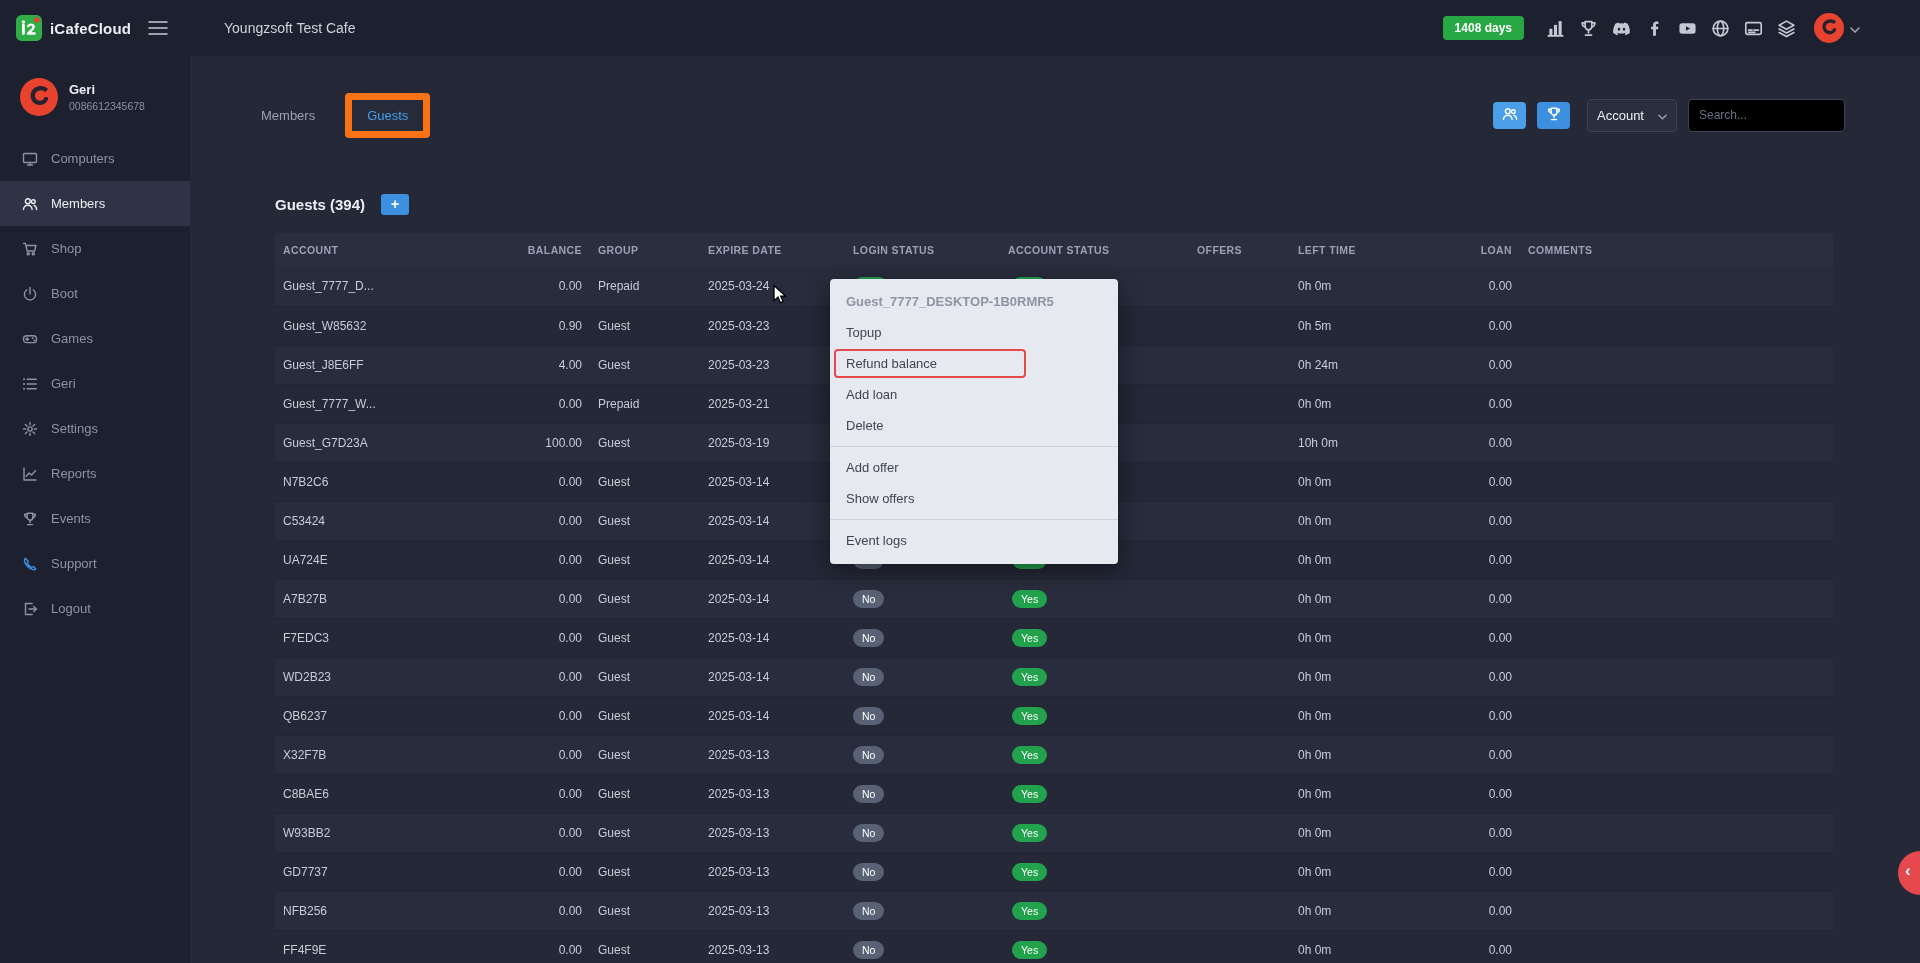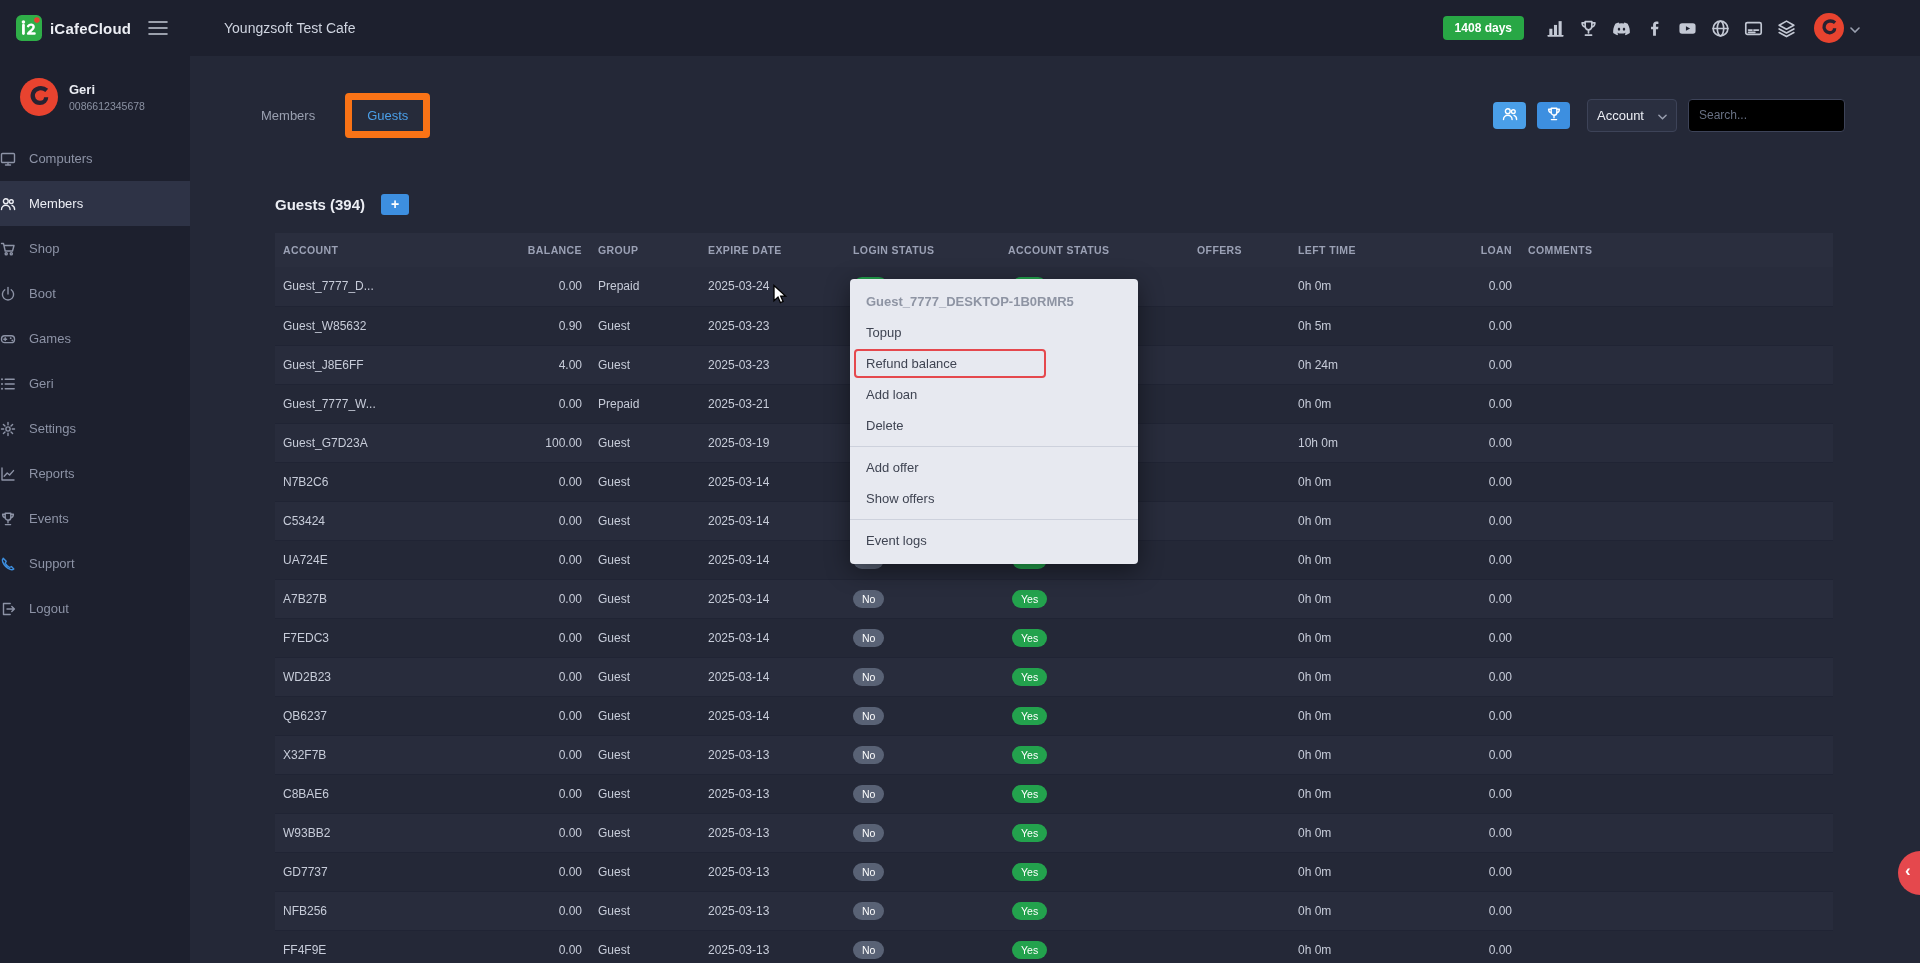--- a/index.html
+++ b/index.html
@@ -27,21 +27,21 @@
   .top-icon { width:19px; height:19px; color:#c3c8d4; display:flex; align-items:center; cursor:pointer; }
   .top-icon svg { width:19px; height:19px; }
   .avatar-wrap { display:flex; align-items:center; gap:6px; cursor:pointer; }
   .avatar-wrap .avatar svg { width:30px; height:30px; display:block; }
   
   .sidebar { position:absolute; top:56px; left:0; bottom:0; width:190px; background:#1d202e; z-index:4; }
   .side-user { display:flex; align-items:center; gap:11px; padding:22px 0 20px 20px; }
   .side-user .avatar svg { width:38px; height:38px; display:block; }
   .su-name { color:#eceef4; font-size:13px; font-weight:bold; }
   .su-id { color:#8b92a3; font-size:10.5px; margin-top:3px; }
-  .side-item { height:45px; display:flex; align-items:center; gap:13px; 
+  .side-item { height:45px; display:flex; align-items:center; gap:13px; padding-left:22px;
     color:#8d93a6; font-size:13px; cursor:pointer; }
   .side-item.active { background:#2e3346; color:#eceef4; }
   .si-icon { width:16px; height:16px; display:flex; align-items:center; }
   .si-icon svg { width:16px; height:16px; }
   .si-icon.blue { color:#3d8fe0; }
   
   .main { position:absolute; top:56px; left:190px; right:0; bottom:0; background:#242837; overflow:hidden; }
   .toolbar { margin:42px 75px 0 55px; display:flex; align-items:center; height:34px; }
   .tabs { display:flex; align-items:center; gap:14px; }
   .tab { padding:8px 15px; font-size:13px; color:#9aa0b0; cursor:pointer; border:1px solid transparent; }
@@ -69,21 +69,21 @@
   tbody tr:nth-child(even) td { background:#242837; }
   .align-right { text-align:right; }
   .pad-lg { padding-left:48px; }
   .col-status { padding-left:12px; }
   .badge { display:inline-block; padding:3px 9px; min-width:18px; text-align:center;
     border-radius:10px; font-size:10.5px; color:#fff; }
   .badge.no { background:#596275; }
   .badge.yes { background:#23a24d; }
   
   .context-menu { position:absolute; left:830px; top:279px; width:288px; background:#e7e9f0;
-    border-radius:4px; box-shadow:0 6px 24px rgba(0,0,0,.45); padding:6px 0 8px; z-index:10;margin-left:20px; }
+    border-radius:4px; box-shadow:0 6px 24px rgba(0,0,0,.45); padding:6px 0 8px; z-index:10; }
   .cm-title { padding:9px 16px 8px; font-size:13px; font-weight:bold; color:#8e94a3;
     white-space:nowrap; overflow:hidden; }
   .cm-item { position:relative; padding:7px 16px; font-size:13px; line-height:17px;
     color:#3f4452; cursor:pointer; }
   .cm-divider { height:1px; background:#cdd1dc; margin:5px 0; }
   .red-outline { position:absolute; left:4px; top:1px; width:192px; height:29px;
     border:2px solid #e5484d; border-radius:4px; pointer-events:none; }
   
   .float-bubble { position:absolute; left:1898px; top:851px; width:44px; height:44px;
     border-radius:50%; background:#e5484d; z-index:8; cursor:pointer; }

